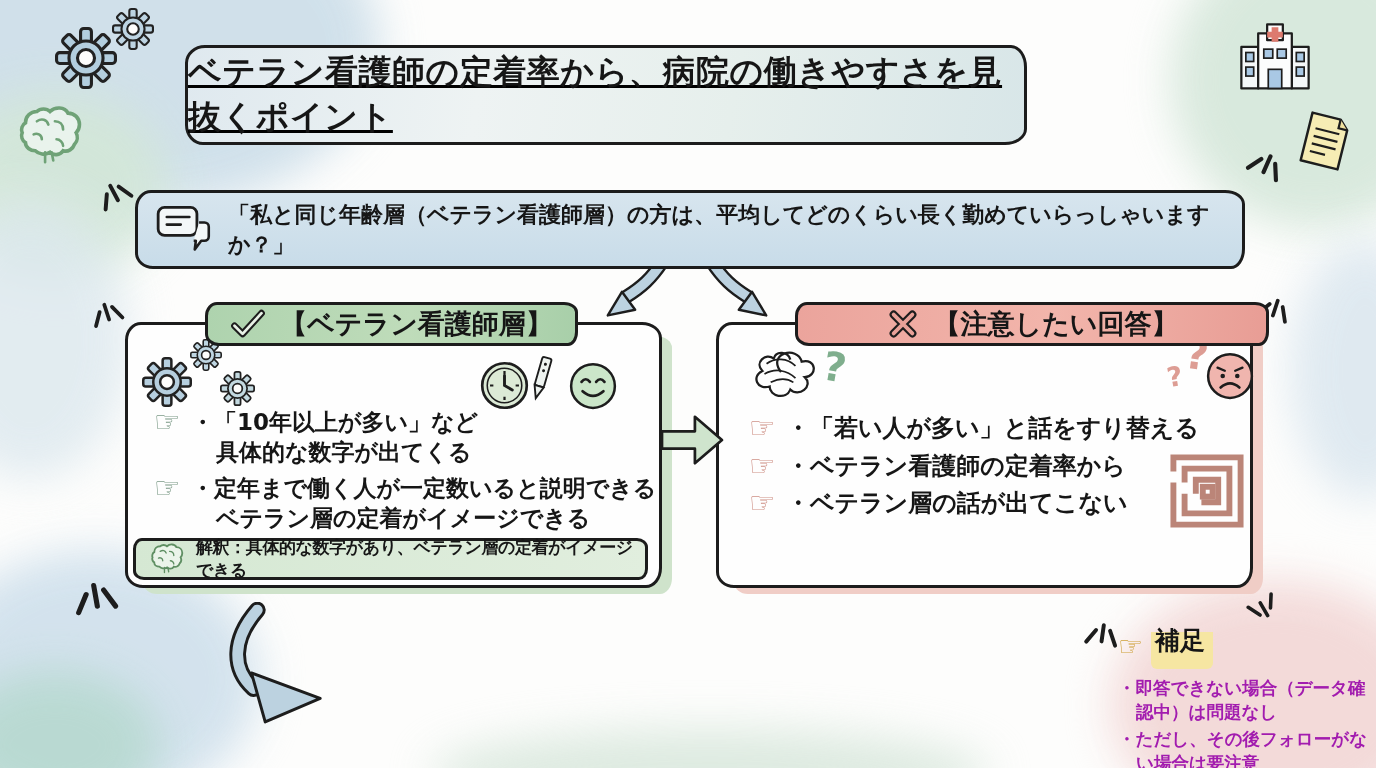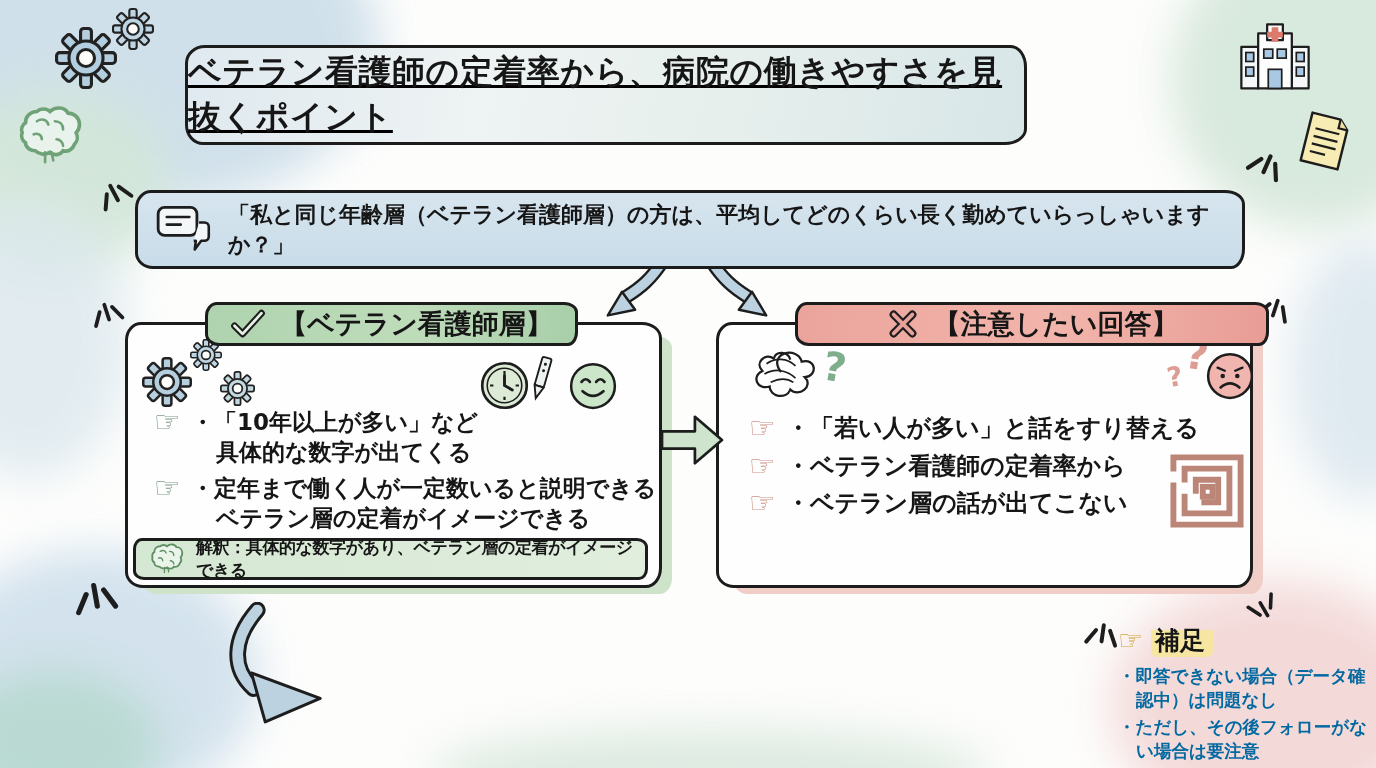--- a/index.html
+++ b/index.html
@@ -75,23 +75,23 @@
   .equals { display:flex; flex-direction:column; gap:5px; margin:0 2px; }
   .equals .bar { width:32px; height:10px; border:2.5px solid #1c1c1c; border-radius:3px; }
   .equals .bar.top { background:#b9cfdd; }
   .equals .bar.bot { background:#e6aaa2; }
 
   
   .supplement { position:absolute; left:1118px; top:624px; width:256px; z-index:2; }
   .sup-head { display:flex; align-items:center; gap:8px; }
   .sup-hand { font-size:28px; color:#cfa13b; font-weight:bold; }
   .sup-title { font-size:25px; background:linear-gradient(180deg,rgba(246,230,162,0) 18%,#f6e6a2 18%);
-    padding:0 8px 0 4px; border-radius:6px; }
+    padding:0 8px 12px 4px; border-radius:6px; }
   .sup-notes { margin-top:7px; }
-  .sup-notes p { font-size:17.5px; font-weight:bold; color:#0369a1; line-height:1.38;
+  .sup-notes p { font-size:17.5px; font-weight:bold; color:#a21caf; line-height:1.38;
     padding-left:18px; text-indent:-18px; margin-bottom:3px; }
 
   
   .ic { position:absolute; display:block; }
   .sp { position:absolute; z-index:1; }
   svg.defs { position:absolute; width:0; height:0; }
 </style>
 </head>
 <body>
 

